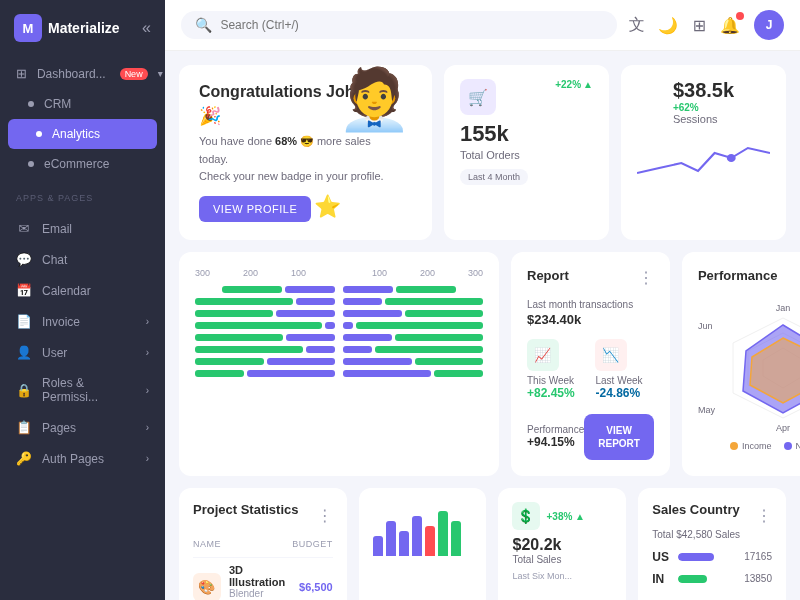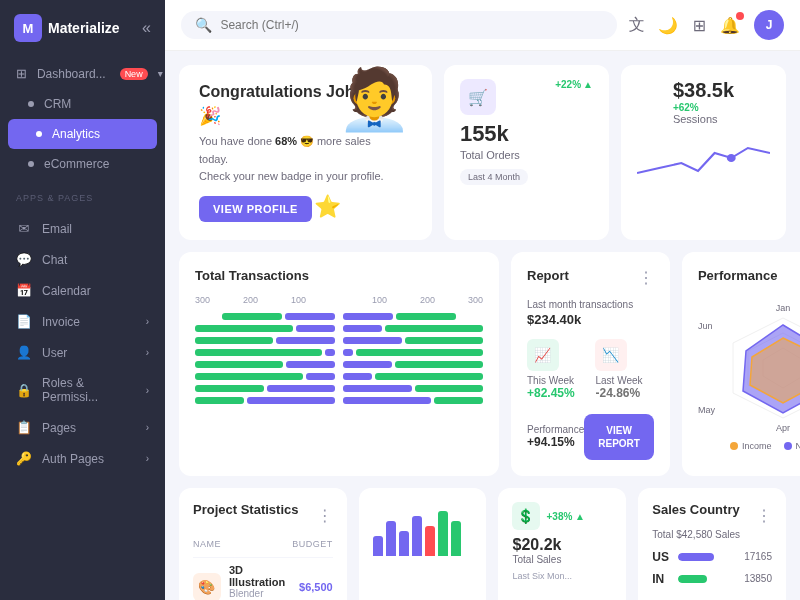--- a/index.html
+++ b/index.html
@@ -41,21 +41,21 @@
     
     .row { display: flex; gap: 12px; }
 
     
     .congrats-card { background: white; border-radius: 12px; padding: 18px 20px; flex: 1.6; position: relative; overflow: hidden; min-height: 130px; }
     .congrats-title { font-size: 16px; font-weight: 600; color: #2d2d2d; margin-bottom: 4px; }
     .congrats-title span { font-weight: 800; }
     .congrats-emoji { font-size: 18px; margin-bottom: 6px; display: block; }
     .congrats-text { font-size: 11px; color: #6e6b7b; line-height: 1.6; margin-bottom: 10px; }
     .congrats-text .highlight { font-weight: 700; color: #2d2d2d; }
-    .view-profile-btn { background: #7367f0; color: white; border: none; border-radius: 6px; padding: 7px 14px; font-size: 11px; font-weight: 700; cursor: pointer; letter-spacing: 0.5px; }
+    .view-profile-btn { background: #7367f0; color: white; border: none; border-radius: 6px; padding: 7px 14px; font-size: 11px; font-weight: 400; cursor: pointer; letter-spacing: 0.5px; }
     .congrats-figure { position: absolute; right: 20px; top: 5px; font-size: 60px; line-height: 1; }
     .congrats-stars { position: absolute; right: 90px; bottom: 20px; font-size: 22px; }
 
     
     .stat-card { background: white; border-radius: 12px; padding: 14px 16px; flex: 1; }
     .stat-card-top { display: flex; align-items: flex-start; justify-content: space-between; margin-bottom: 6px; }
     .stat-icon { width: 36px; height: 36px; border-radius: 8px; display: flex; align-items: center; justify-content: center; font-size: 16px; }
     .stat-icon.purple { background: #ede9ff; }
     .stat-change { font-size: 10px; font-weight: 600; display: flex; align-items: center; gap: 2px; }
     .stat-change.up { color: #28c76f; }
@@ -88,21 +88,21 @@
     .report-subtitle { font-size: 10px; color: #6e6b7b; margin-bottom: 2px; }
     .report-amount { font-size: 13px; font-weight: 700; color: #2d2d2d; margin-bottom: 12px; }
     .report-stats { display: flex; gap: 10px; margin-bottom: 14px; }
     .report-stat { flex: 1; }
     .report-stat-icon { width: 32px; height: 32px; border-radius: 6px; display: flex; align-items: center; justify-content: center; font-size: 14px; margin-bottom: 4px; }
     .report-stat-icon.green { background: #e6f9f0; }
     .report-stat-icon.red { background: #fff0f0; }
     .report-period { font-size: 10px; color: #6e6b7b; }
     .report-pct { font-size: 12px; font-weight: 700; }
     .report-pct.up { color: #28c76f; }
-    .report-pct.down { color: #737373; }
+    .report-pct.down { color: #0369a1; }
     .report-bottom { display: flex; align-items: center; justify-content: space-between; }
     .perf-text { font-size: 10px; color: #6e6b7b; }
     .perf-pct { font-size: 12px; font-weight: 700; color: #2d2d2d; }
     .view-report-btn { background: #7367f0; color: white; border: none; border-radius: 8px; padding: 10px 14px; font-size: 10px; font-weight: 700; cursor: pointer; text-align: center; line-height: 1.3; }
     .three-dots { color: #9a9cb0; cursor: pointer; font-size: 16px; }
 
     
     .performance-card { background: white; border-radius: 12px; padding: 16px; flex: 1; }
     .perf-chart-area { display: flex; flex-direction: column; align-items: center; }
     .perf-legend { display: flex; gap: 12px; margin-top: 8px; justify-content: center; }
@@ -282,21 +282,20 @@
         <svg class="mini-chart" viewBox="0 0 120 50" preserveAspectRatio="none">
           <polyline points="0,40 20,35 40,30 55,38 70,20 85,25 100,15 120,20" fill="none" stroke="#7367f0" stroke-width="2"></polyline>
           <circle cx="85" cy="25" r="4" fill="#7367f0"></circle>
         </svg>
       </div>
     </div>
 
     <div class="row">
 
       <div class="transactions-card">
-        <div class="card-title">Total Transactions</div>
         <div class="bar-axis">
           <span>300</span>
             <span>200</span>
             <span>100</span>
             <span></span>
             <span>100</span>
             <span>200</span>
             <span>300</span>
         </div>
         <div class="bar-chart-area">

